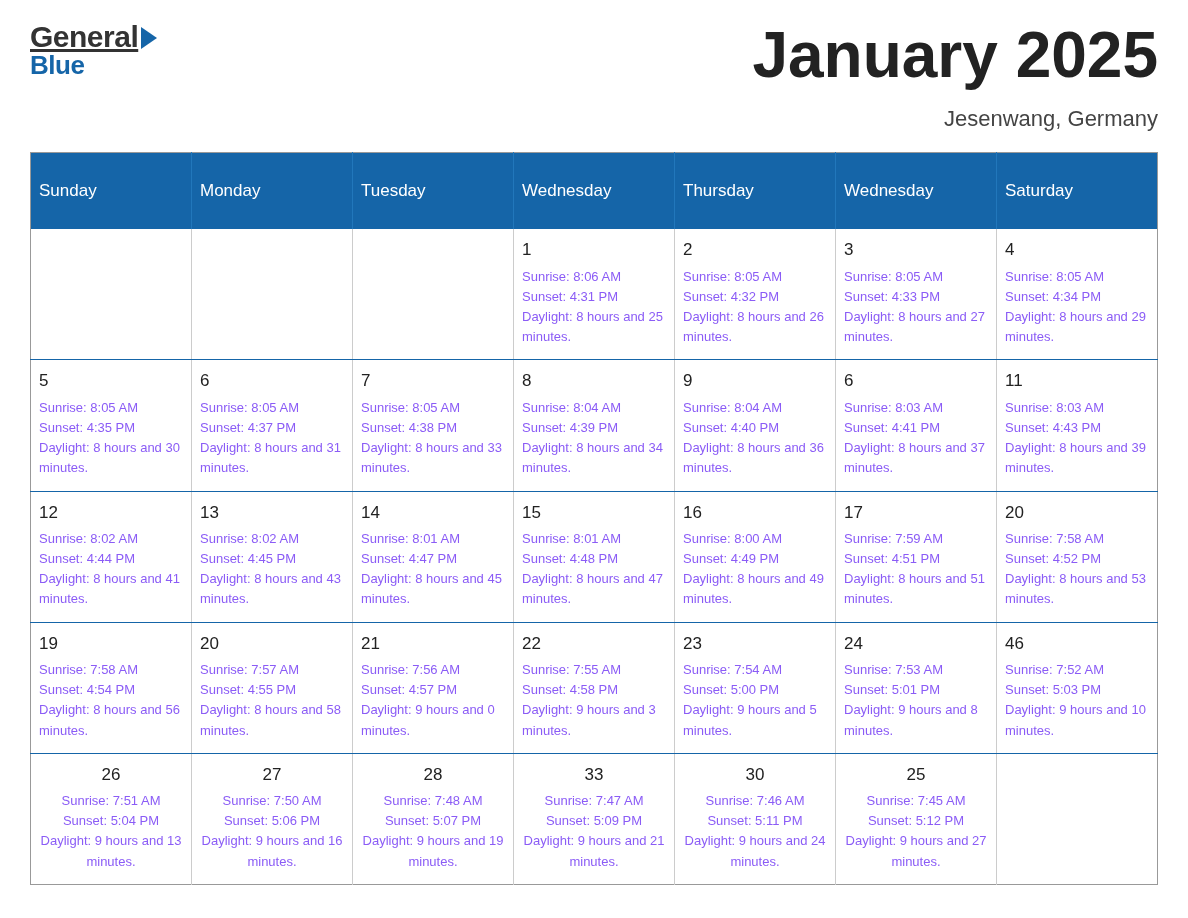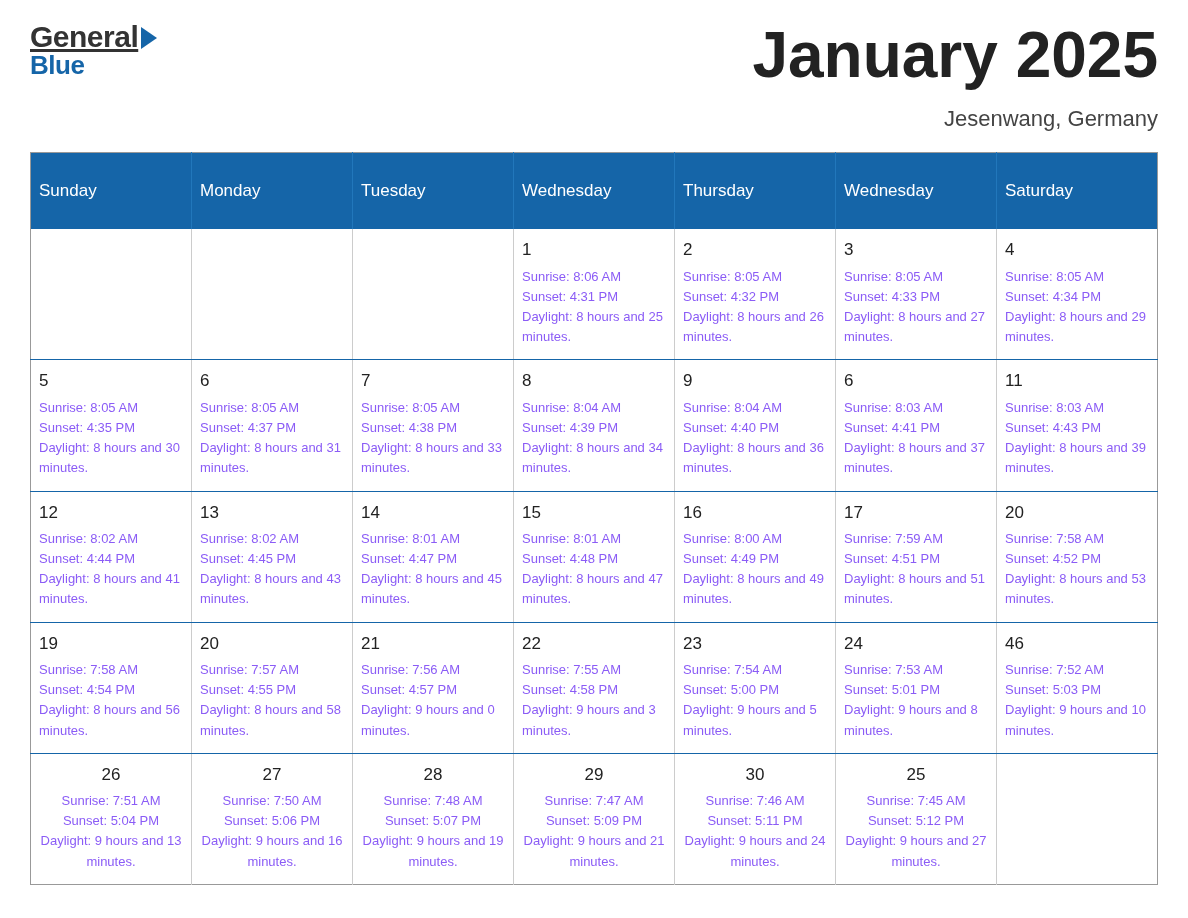--- a/index.html
+++ b/index.html
@@ -263,21 +263,21 @@
         </td>
         <td>
           <span class="day-number">27</span>
           <div class="day-info">Sunrise: 7:50 AM<br>Sunset: 5:06 PM<br>Daylight: 9 hours and 16 minutes.</div>
         </td>
         <td>
           <span class="day-number">28</span>
           <div class="day-info">Sunrise: 7:48 AM<br>Sunset: 5:07 PM<br>Daylight: 9 hours and 19 minutes.</div>
         </td>
         <td>
-          <span class="day-number">29</span>
+          <span class="day-number">33</span>
           <div class="day-info">Sunrise: 7:47 AM<br>Sunset: 5:09 PM<br>Daylight: 9 hours and 21 minutes.</div>
         </td>
         <td>
           <span class="day-number">30</span>
           <div class="day-info">Sunrise: 7:46 AM<br>Sunset: 5:11 PM<br>Daylight: 9 hours and 24 minutes.</div>
         </td>
         <td>
           <span class="day-number">25</span>
           <div class="day-info">Sunrise: 7:45 AM<br>Sunset: 5:12 PM<br>Daylight: 9 hours and 27 minutes.</div>
         </td>

